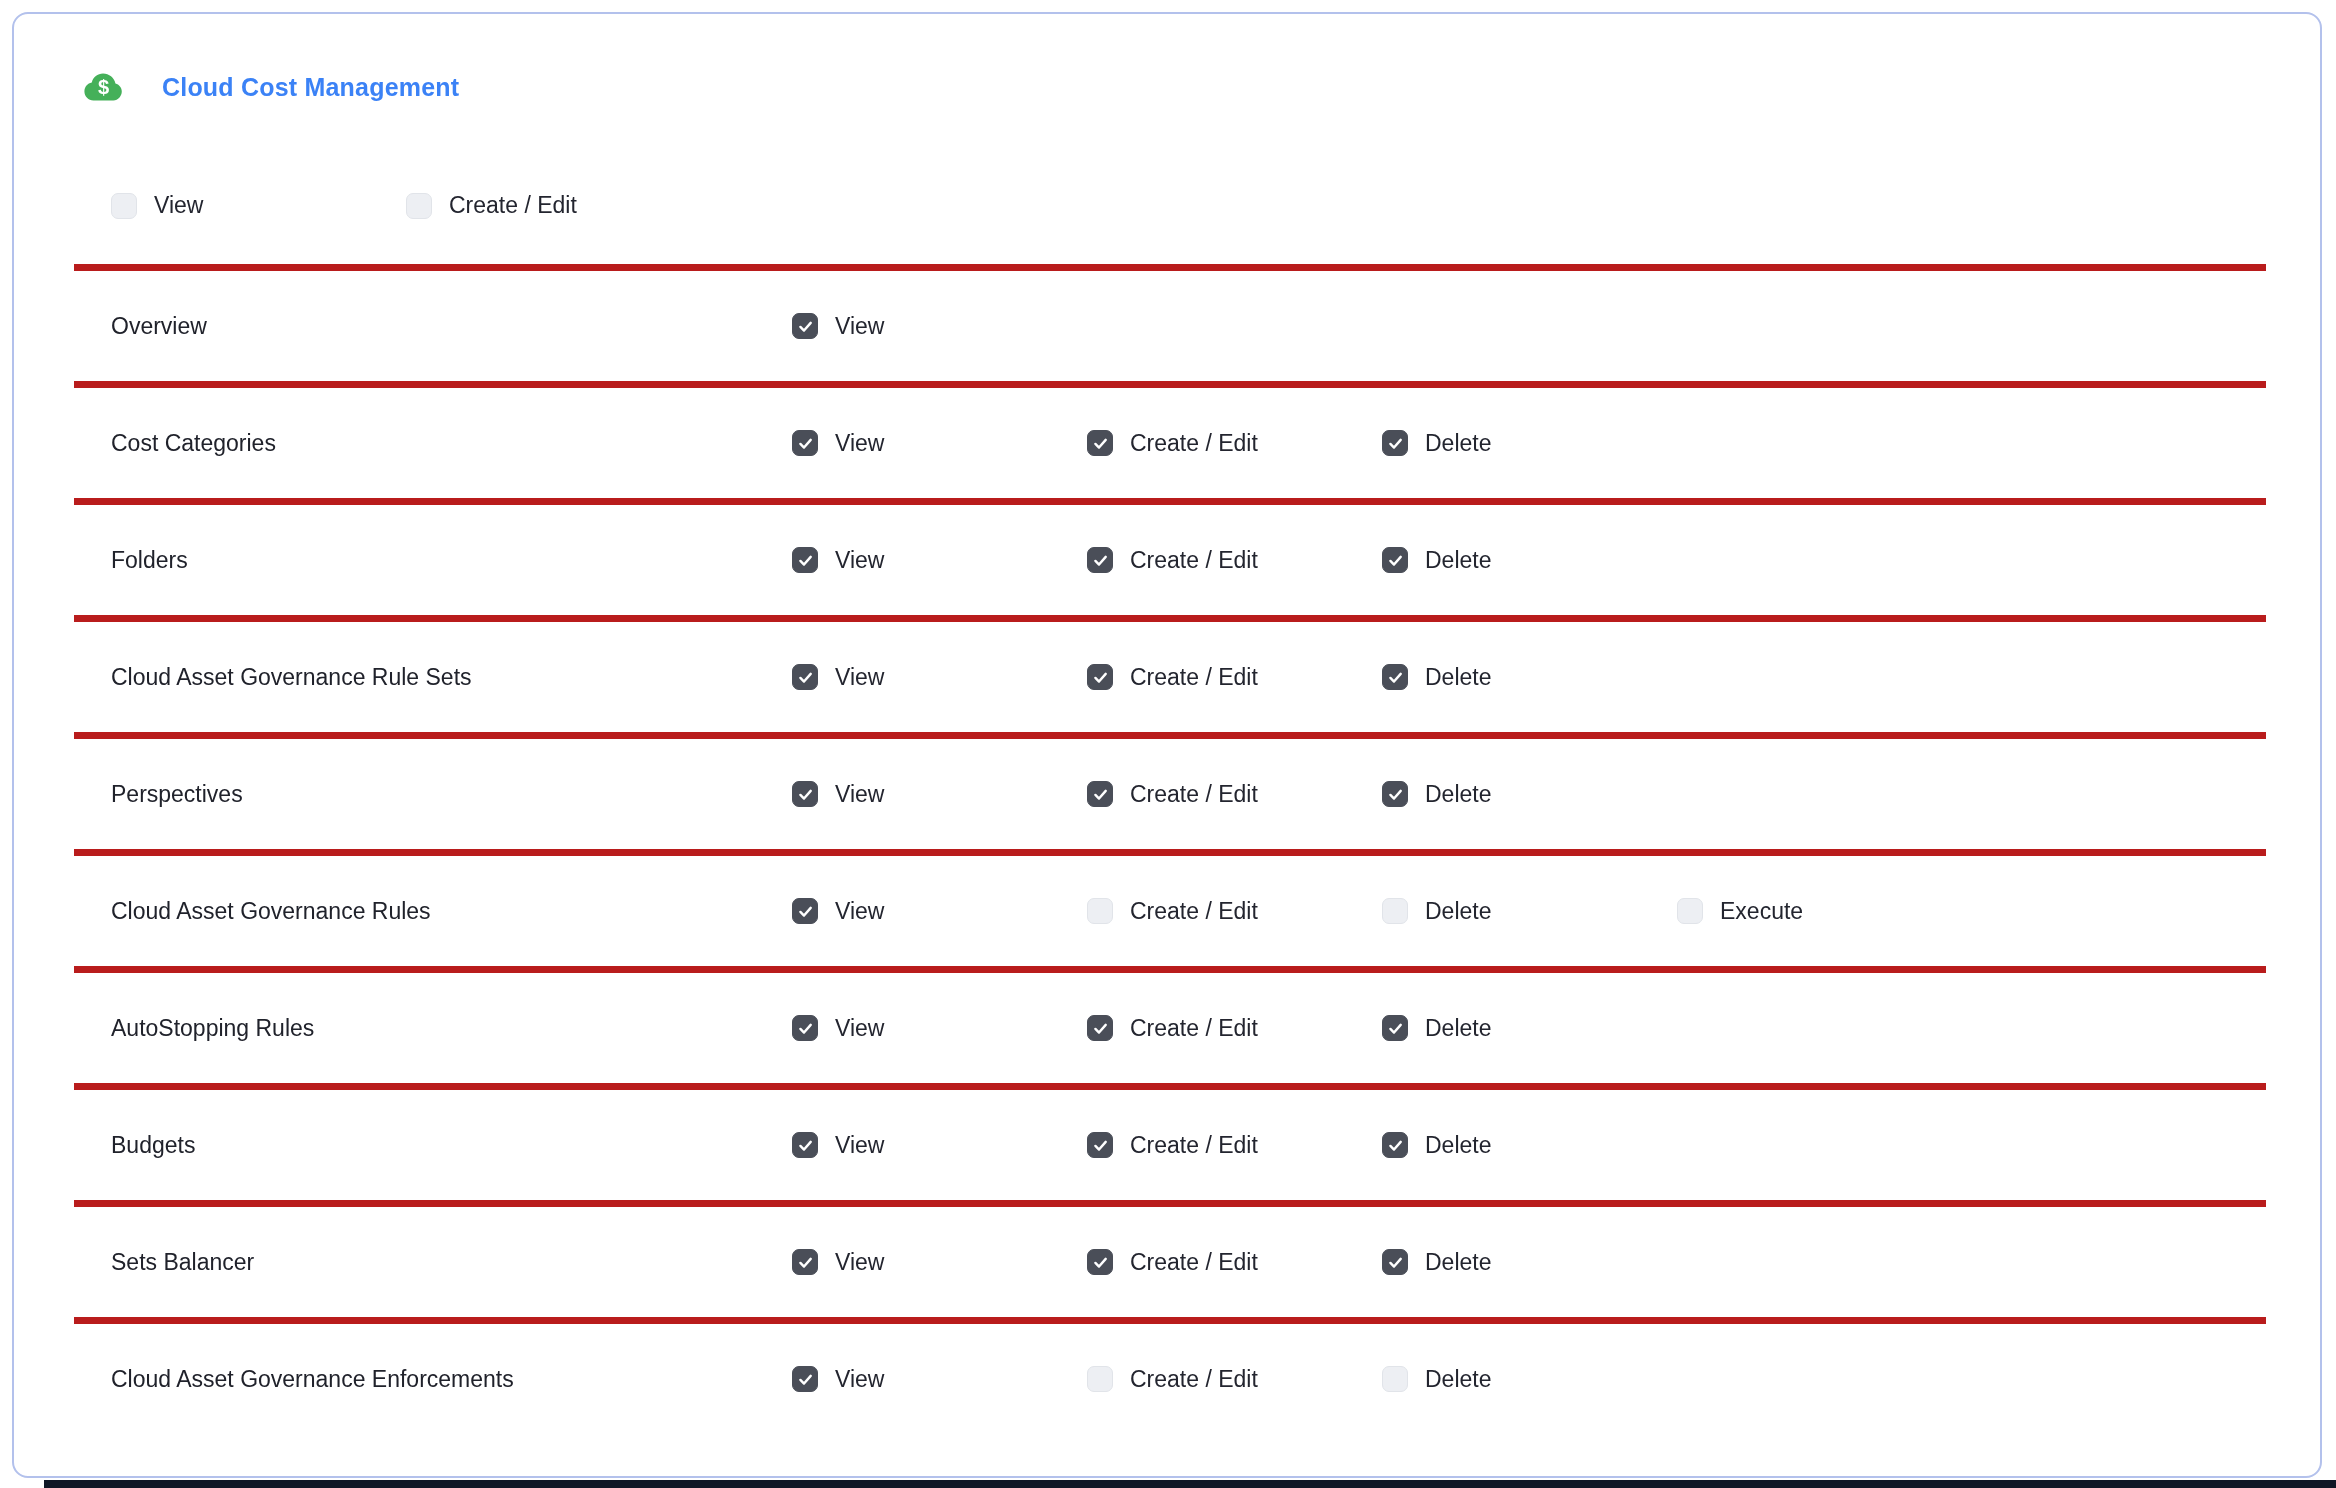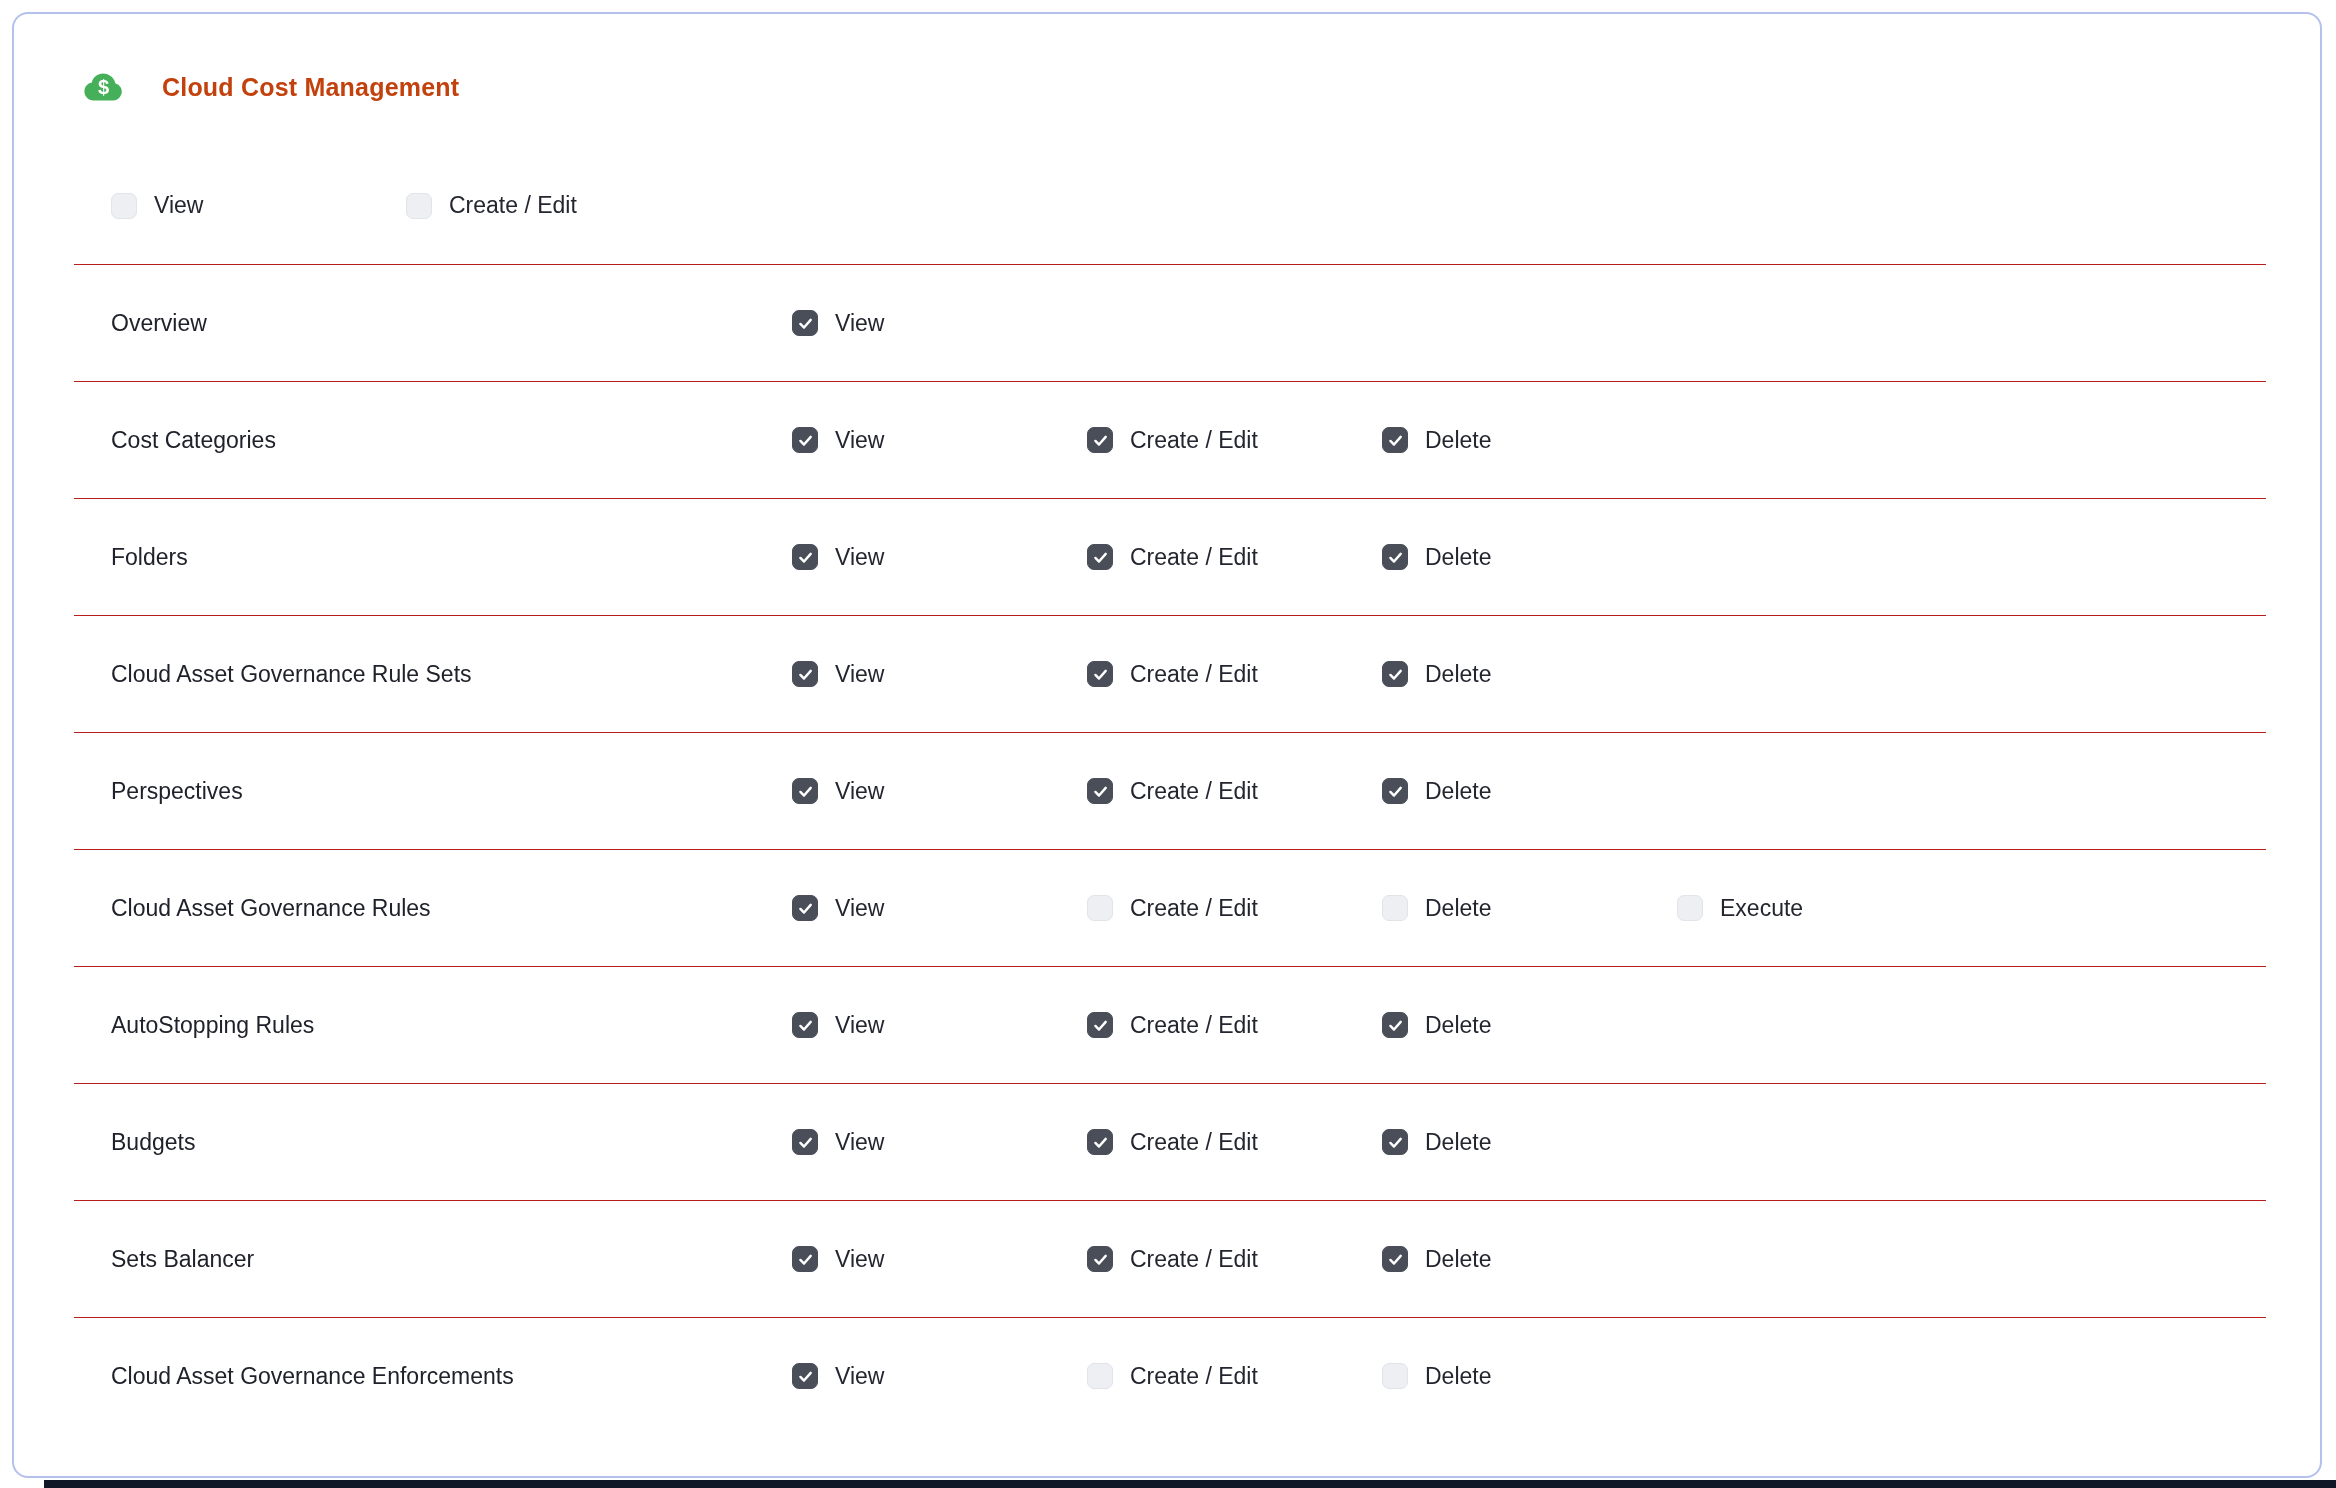--- a/index.html
+++ b/index.html
@@ -40,37 +40,37 @@
     width: 46px;
     height: 46px;
     flex: none;
     display: inline-flex;
     align-items: center;
     justify-content: center;
   }
   .card-title {
     font-size: 25px;
     font-weight: 700;
-    color: #c2410c;
+    color: #3b82f6;
     letter-spacing: 0.2px;
   }
 
   .perm-table {
     margin: 37px 54px 0 60px;
   }
 
   .perm-row {
     height: 117px;
     display: flex;
     align-items: center;
     padding-left: 37px;
     box-sizing: border-box;
   }
   .perm-row + .perm-row {
-    border-top: 1px solid #b91c1c;
+    border-top: 7px solid #b91c1c;
   }
 
   .row-label {
     width: 681px;
     flex: none;
     font-size: 23px;
     color: #20222b;
   }
 
   .perm-cells {

